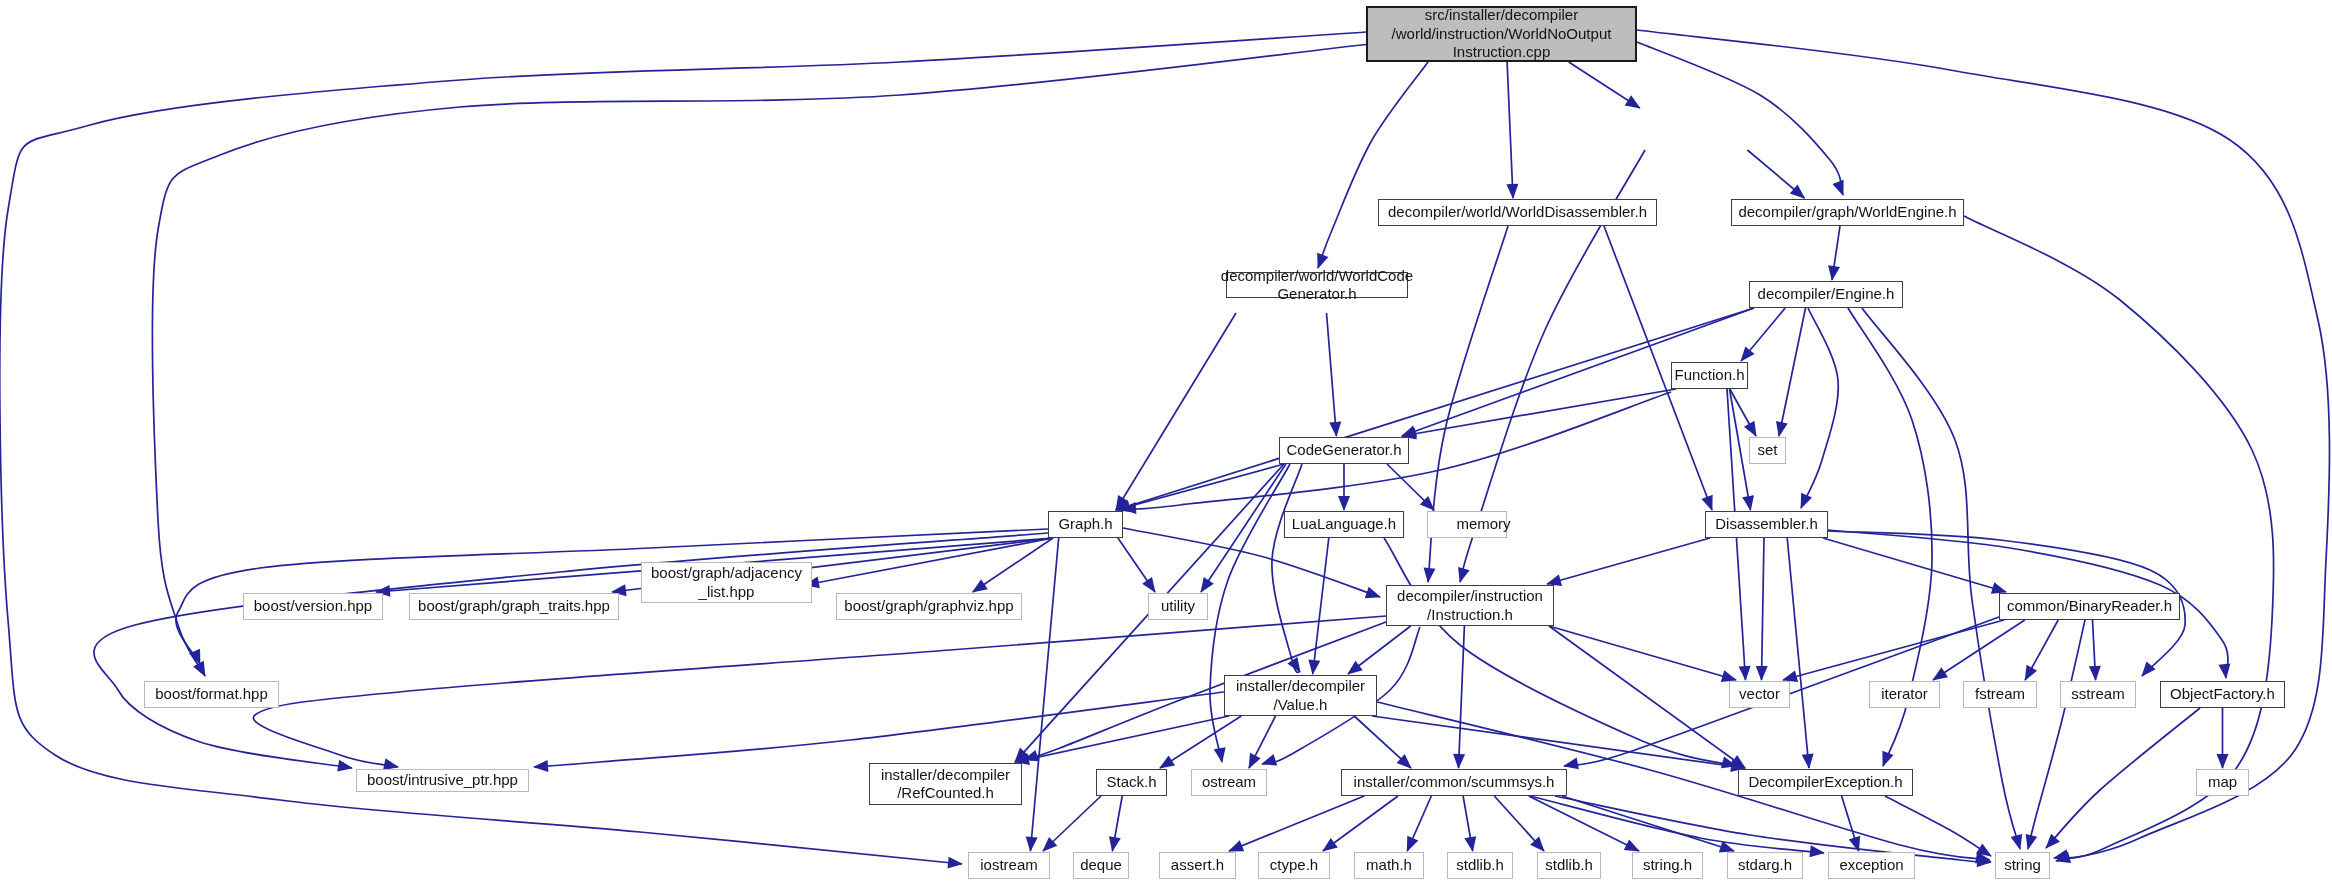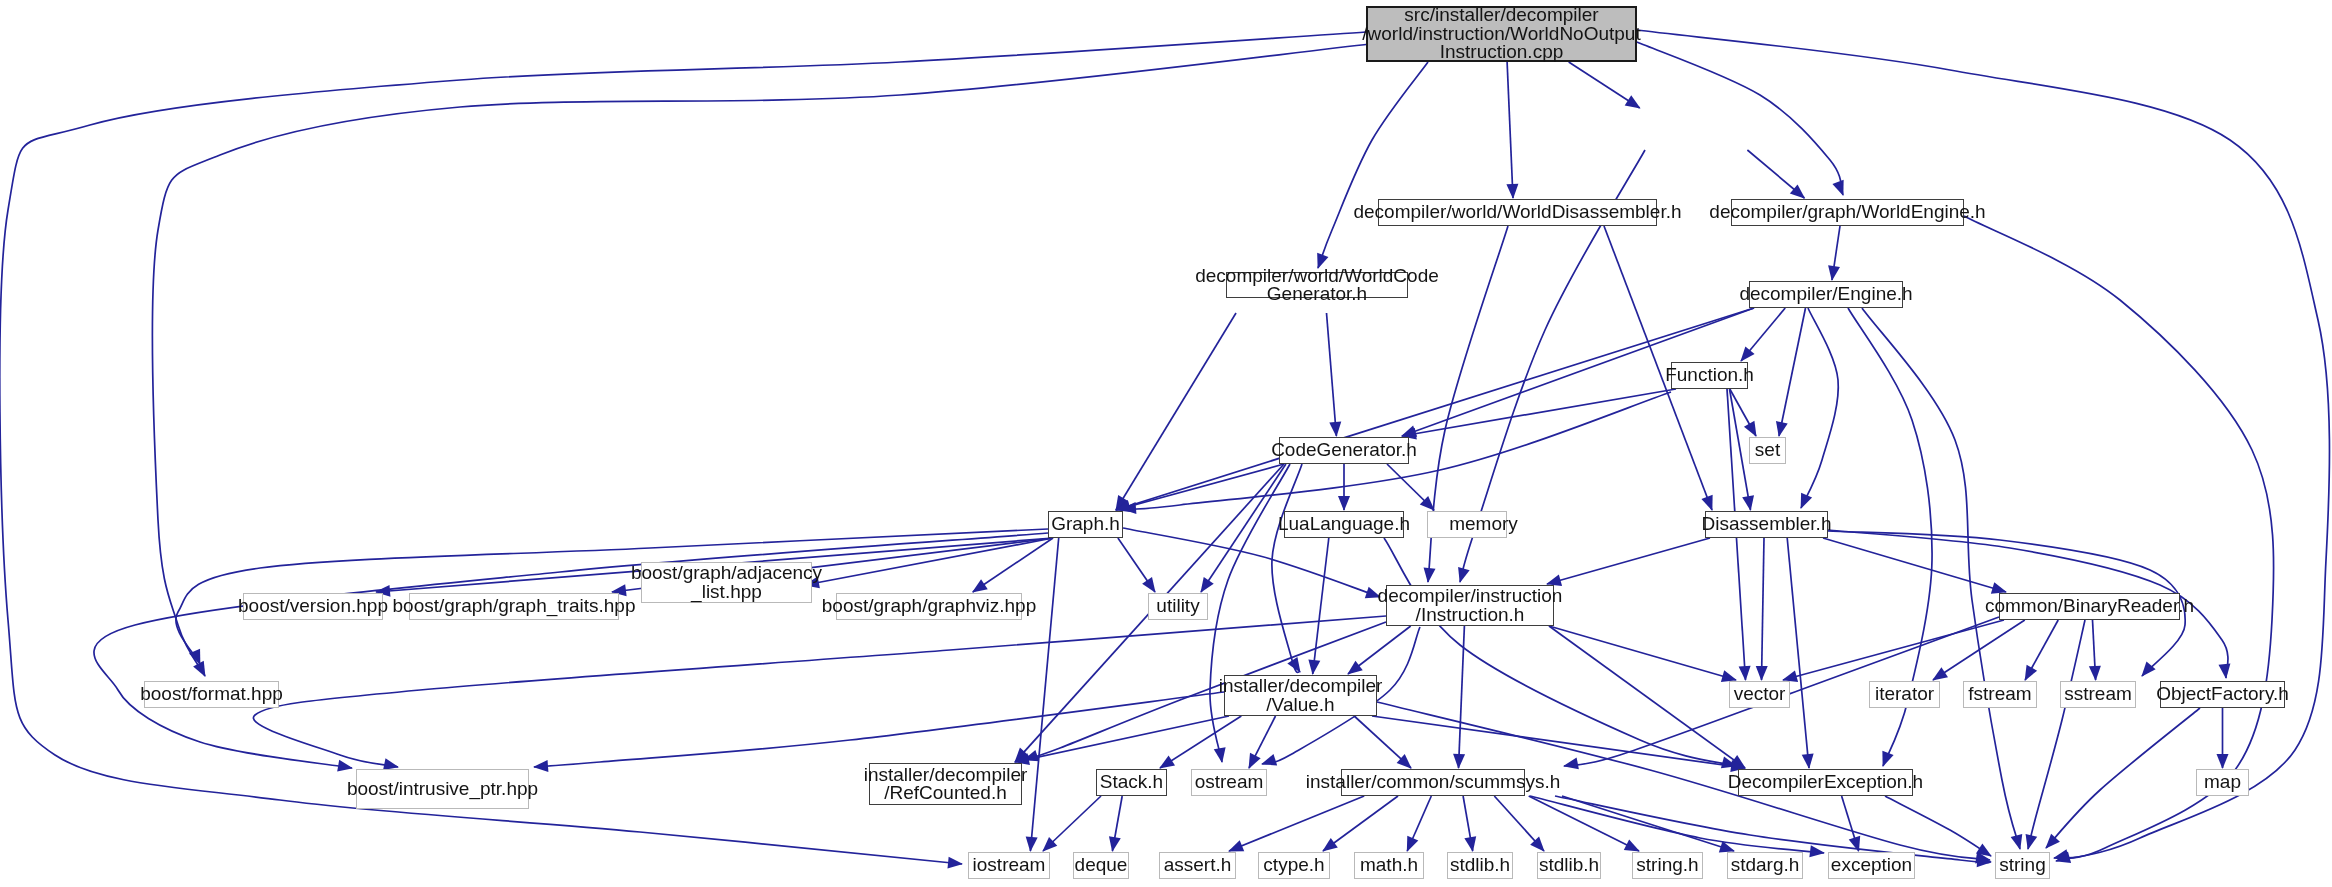--- a/index.html
+++ b/index.html
@@ -1,19 +1,19 @@
 <!DOCTYPE html>
 <html><head>
 <meta charset="utf-8">
 <style>
   html,body{margin:0;padding:0;background:#ffffff;}
   #canvas{position:relative;width:2332px;height:887px;overflow:hidden;background:#fff;}
   #edge-layer{position:absolute;left:0;top:0;}
   .node{position:absolute;display:flex;align-items:center;justify-content:center;text-align:center;
-        white-space:pre-line;font-family:"Liberation Sans",sans-serif;font-size:19px;line-height:18.5px;
+        white-space:pre-line;font-family:"Liberation Sans",sans-serif;font-size:15px;line-height:18.5px;
         color:#141414;background:#ffffff;box-sizing:border-box;cursor:pointer;}
   .node.internal{border:1.5px solid #3e3e3e;}
   .node.external{border:1px solid #b9b9b9;}
   .node.main{background:#bdbdbd;border:2px solid #1a1a1a;}
 </style>
 </head>
 <body>
 
 <div id="canvas">
     <svg id="edge-layer" width="2332" height="887">
@@ -134,26 +134,26 @@
 /Instruction.h</div>
     <div class="node internal" style="left: 1999px; top: 593px; width: 181px; height: 27px;">common/BinaryReader.h</div>
     <div class="node external" style="left: 144px; top: 681px; width: 135px; height: 27px;">boost/format.hpp</div>
     <div class="node internal" style="left: 1224px; top: 675px; width: 153px; height: 41px;">installer/decompiler
 /Value.h</div>
     <div class="node external" style="left: 1729px; top: 681px; width: 61px; height: 27px;">vector</div>
     <div class="node external" style="left: 1869px; top: 681px; width: 71px; height: 27px;">iterator</div>
     <div class="node external" style="left: 1963px; top: 681px; width: 74px; height: 27px;">fstream</div>
     <div class="node external" style="left: 2060px; top: 681px; width: 76px; height: 27px;">sstream</div>
     <div class="node internal" style="left: 2160px; top: 681px; width: 125px; height: 27px;">ObjectFactory.h</div>
-    <div class="node external" style="left: 356px; top: 769px; width: 173px; height: 40px;">boost/intrusive_ptr.hpp</div>
+    <div class="node external" style="left: 356px; top: 769px; width: 173px; height: 23px;">boost/intrusive_ptr.hpp</div>
     <div class="node internal" style="left: 869px; top: 763px; width: 153px; height: 42px;">installer/decompiler
 /RefCounted.h</div>
     <div class="node internal" style="left: 1096px; top: 769px; width: 71px; height: 27px;">Stack.h</div>
     <div class="node external" style="left: 1191px; top: 769px; width: 76px; height: 27px;">ostream</div>
-    <div class="node internal" style="left: 1341px; top: 769px; width: 184px; height: 27px; text-align: right;">installer/common/scummsys.h</div>
+    <div class="node internal" style="left: 1341px; top: 769px; width: 226px; height: 27px; text-align: right;">installer/common/scummsys.h</div>
     <div class="node internal" style="left: 1738px; top: 769px; width: 175px; height: 27px;">DecompilerException.h</div>
     <div class="node external" style="left: 2196px; top: 769px; width: 53px; height: 27px;">map</div>
     <div class="node external" style="left: 968px; top: 852px; width: 82px; height: 27px;">iostream</div>
     <div class="node external" style="left: 1073px; top: 852px; width: 56px; height: 27px;">deque</div>
     <div class="node external" style="left: 1159px; top: 852px; width: 77px; height: 27px;">assert.h</div>
     <div class="node external" style="left: 1258px; top: 852px; width: 72px; height: 27px;">ctype.h</div>
     <div class="node external" style="left: 1354px; top: 852px; width: 70px; height: 27px;">math.h</div>
     <div class="node external" style="left: 1447px; top: 852px; width: 66px; height: 27px;">stdlib.h</div>
     <div class="node external" style="left: 1537px; top: 852px; width: 64px; height: 27px;">stdlib.h</div>
     <div class="node external" style="left: 1632px; top: 852px; width: 71px; height: 27px;">string.h</div>

